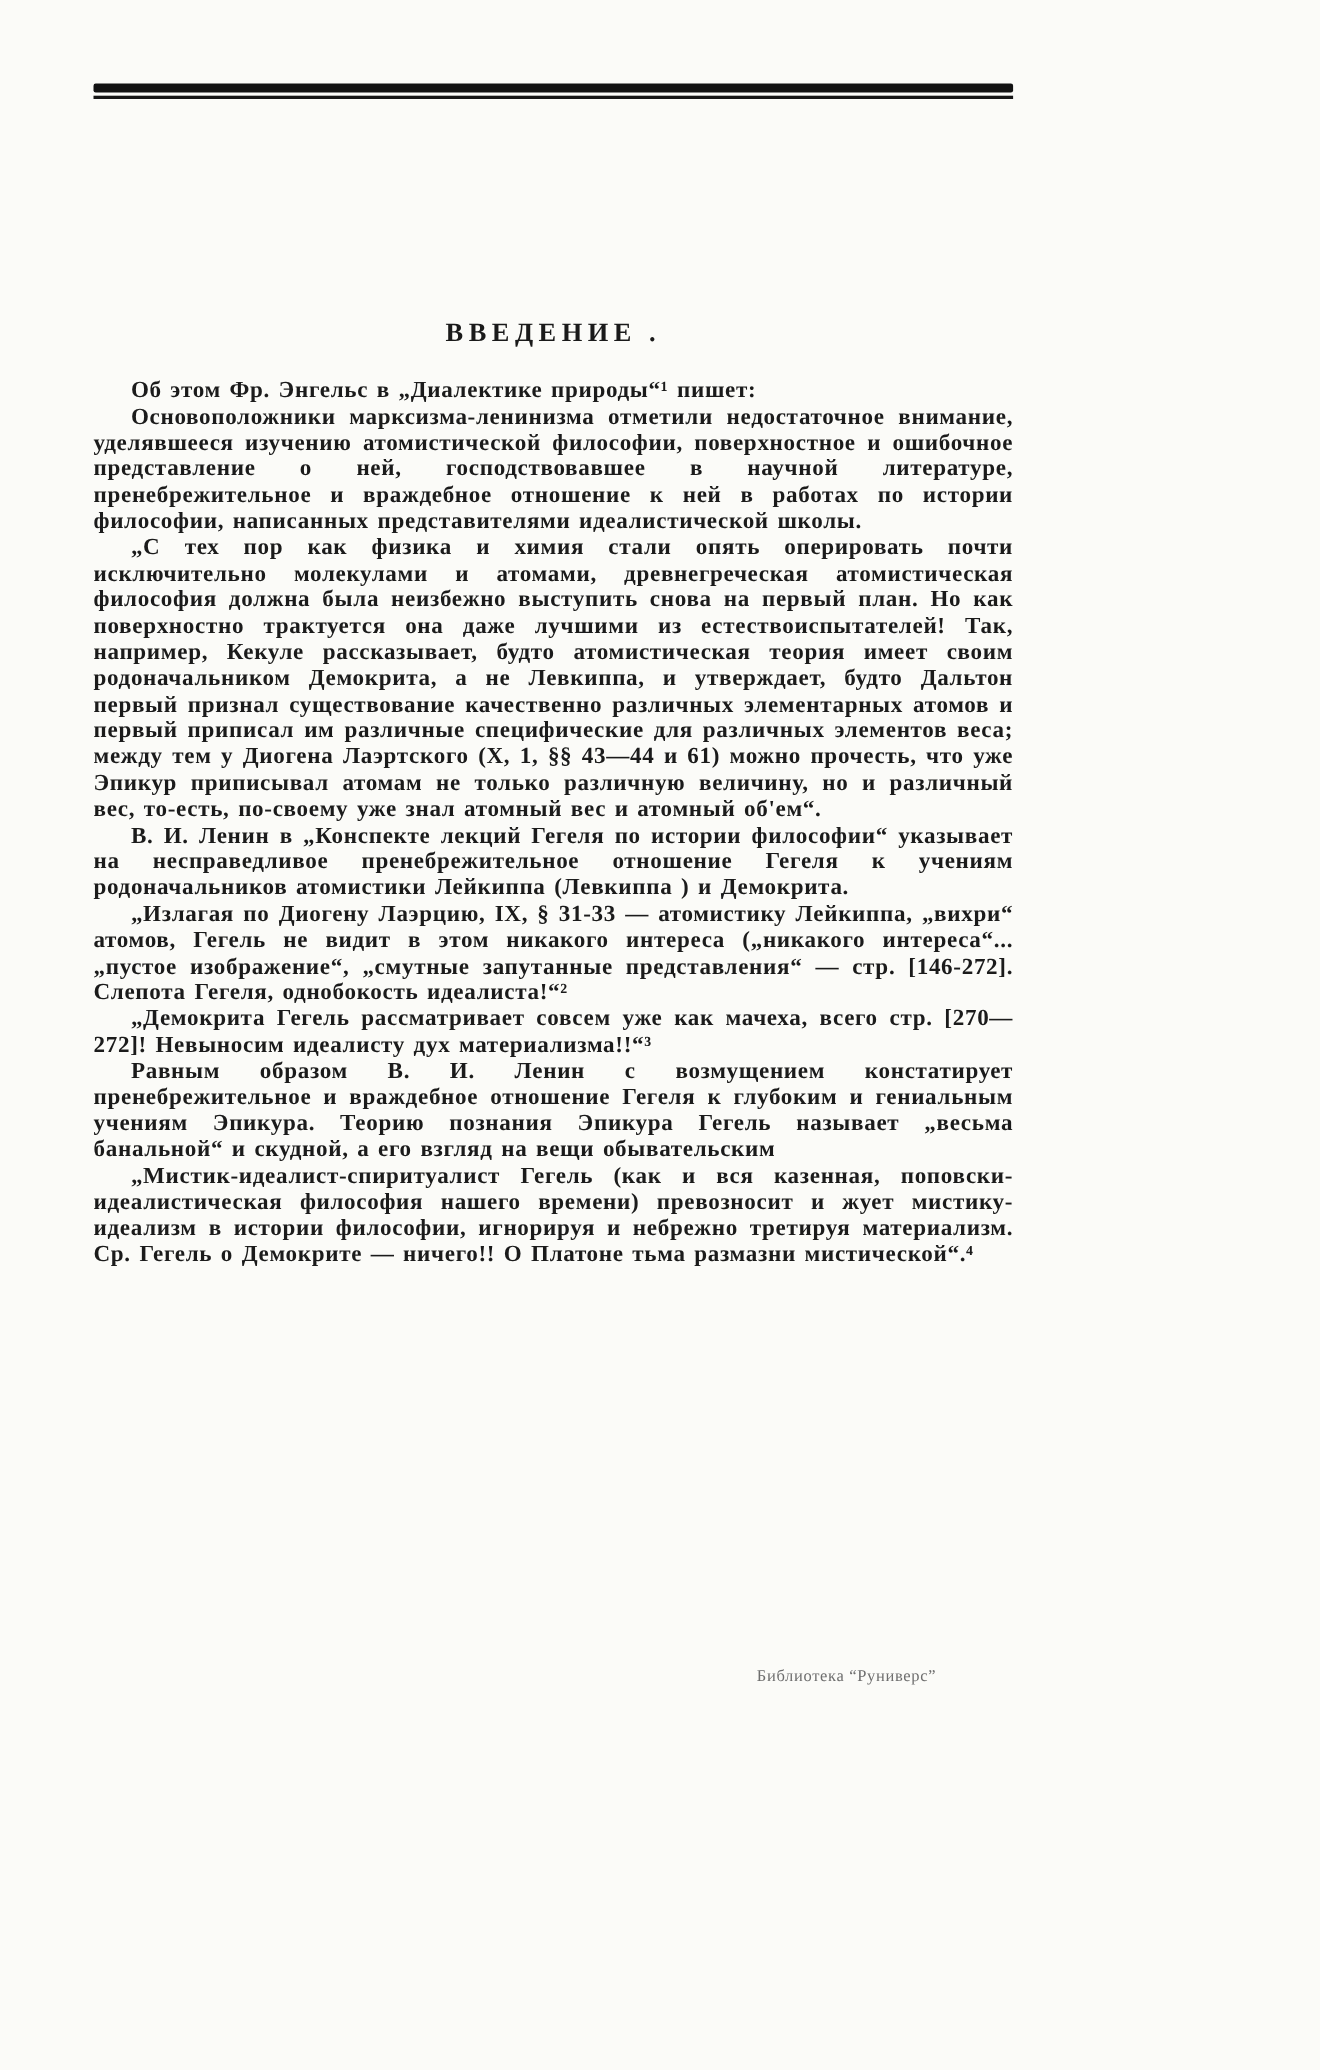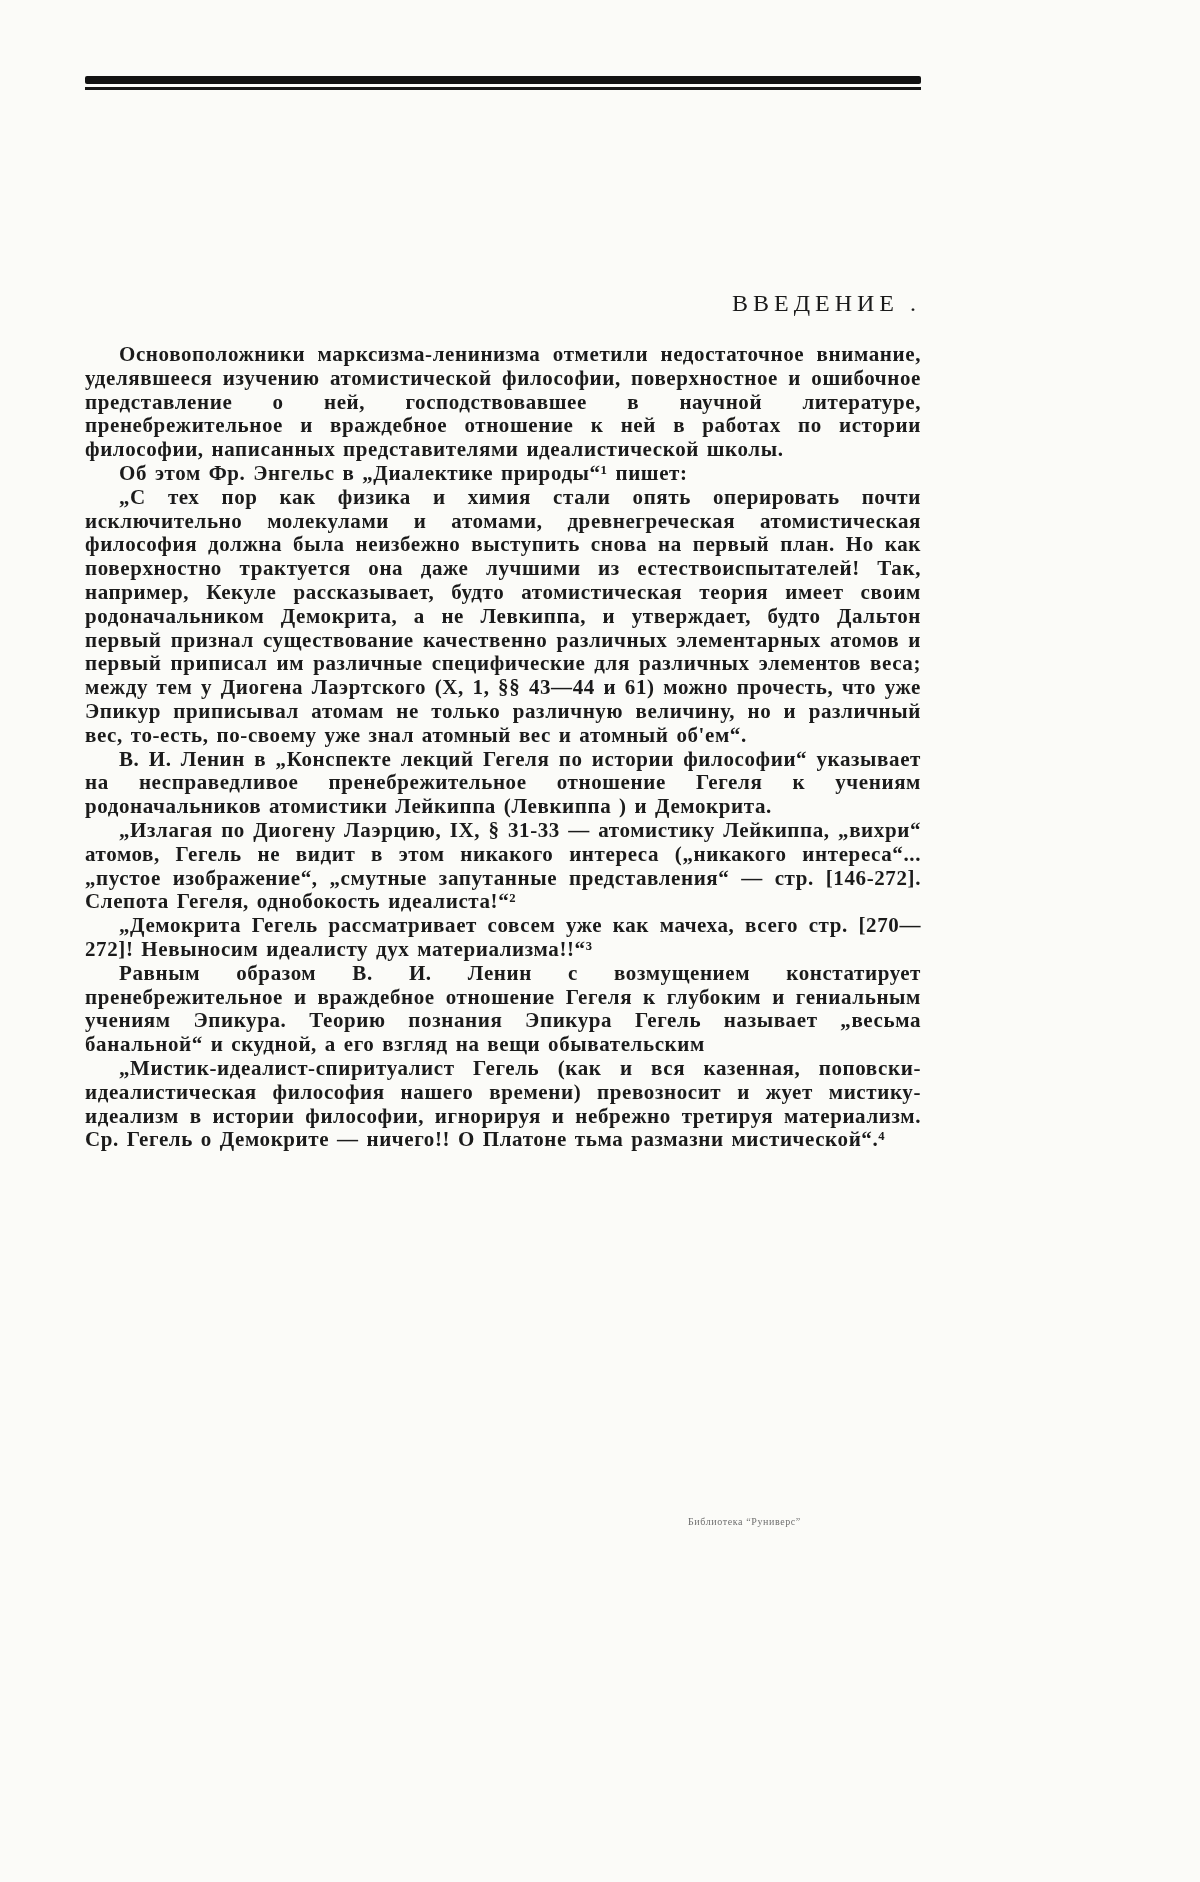--- a/index.html
+++ b/index.html
@@ -29,23 +29,23 @@
     background: #121212;
     border-radius: 2px;
   }
   .rule-thin {
     margin-top: 3px;
     height: 3px;
     background: #161616;
   }
   .title {
     margin: 200px 0 0 0;
-    text-align: right;
+    text-align: center;
     font-size: 24px;
-    font-weight: normal;
+    font-weight: bold;
     letter-spacing: 5px;
     color: #1a1a1a;
   }
   .body {
     margin-top: 26px;
     font-size: 21px;
     line-height: 23.8px;
     font-weight: bold;
     text-align: justify;
     letter-spacing: 0.6px;
@@ -66,39 +66,39 @@
     color: #222;
   }
   .footnotes p {
     margin: 0;
     text-indent: 30px;
   }
   .watermark {
     position: absolute;
     left: 688px;
     top: 1516px;
-    font-size: 10px;
+    font-size: 15px;
     color: #6e6e6e;
     letter-spacing: 0.6px;
     font-family: "Liberation Serif", serif;
   }
 </style>
 </head>
 <body>
 
 <div class="page">
   <div class="content">
     <div class="rule-thick"></div>
     <div class="rule-thin"></div>
 
     <h1 class="title">ВВЕДЕНИЕ .</h1>
 
     <div class="body">
+      <p>Об этом Фр. Энгельс в „Диалектике природы“¹ пишет:</p>
       <p>Основоположники марксизма-ленинизма отметили недостаточное внимание, уделявшееся изучению атомистической философии, поверхностное и ошибочное представление о ней, господствовавшее в научной литературе, пренебрежительное и враждебное отношение к ней в работах по истории философии, написанных представителями идеалистической школы.</p>
-      <p>Об этом Фр. Энгельс в „Диалектике природы“¹ пишет:</p>
       <p>„С тех пор как физика и химия стали опять оперировать почти исключительно молекулами и атомами, древнегреческая атомистическая философия должна была неизбежно выступить снова на первый план. Но как поверхностно трактуется она даже лучшими из естествоиспытателей! Так, например, Кекуле рассказывает, будто атомистическая теория имеет своим родоначальником Демокрита, а не Левкиппа, и утверждает, будто Дальтон первый признал существование качественно различных элементарных атомов и первый приписал им различные специфические для различных элементов веса; между тем у Диогена Лаэртского (X, 1, §§ 43—44 и 61) можно прочесть, что уже Эпикур приписывал атомам не только различную величину, но и различный вес, то-есть, по-своему уже знал атомный вес и атомный об'ем“.</p>
       <p>В. И. Ленин в „Конспекте лекций Гегеля по истории философии“ указывает на несправедливое пренебрежительное отношение Гегеля к учениям родоначальников атомистики Лейкиппа (Левкиппа ) и Демокрита.</p>
       <p>„Излагая по Диогену Лаэрцию, IX, § 31-33 — атомистику Лейкиппа, „вихри“ атомов, Гегель не видит в этом никакого интереса („никакого интереса“... „пустое изображение“, „смутные запутанные представления“ — стр. [146-272]. Слепота Гегеля, однобокость идеалиста!“²</p>
       <p>„Демокрита Гегель рассматривает совсем уже как мачеха, всего стр. [270—272]! Невыносим идеалисту дух материализма!!“³</p>
       <p>Равным образом В. И. Ленин с возмущением констатирует пренебрежительное и враждебное отношение Гегеля к глубоким и гениальным учениям Эпикура. Теорию познания Эпикура Гегель называет „весьма банальной“ и скудной, а его взгляд на вещи обывательским</p>
       <p>„Мистик-идеалист-спиритуалист Гегель (как и вся казенная, поповски-идеалистическая философия нашего времени) превозносит и жует мистику-идеализм в истории философии, игнорируя и небрежно третируя материализм. Ср. Гегель о Демокрите — ничего!! О Платоне тьма размазни мистической“.⁴</p>
     </div>
 
   </div>
 

